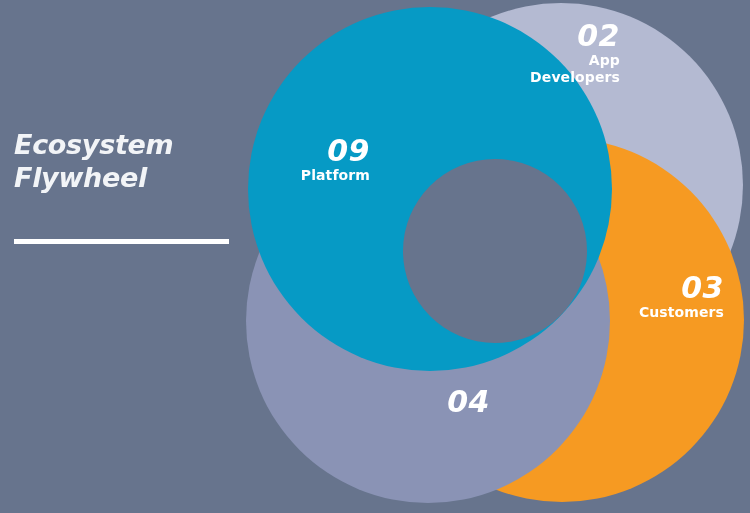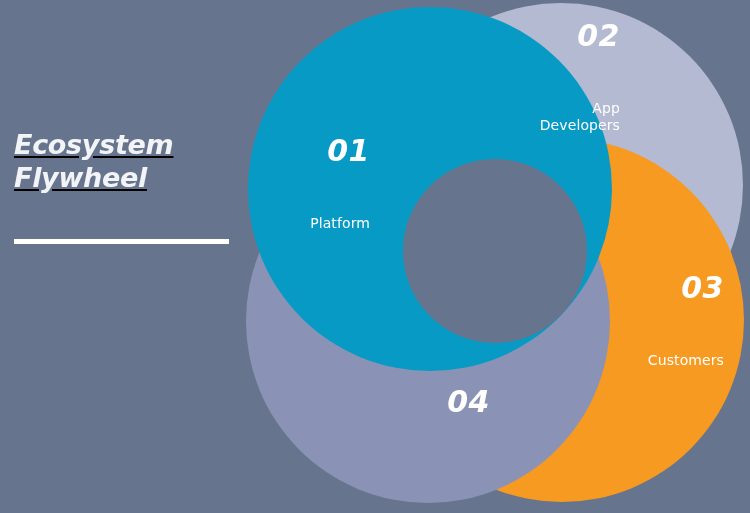--- a/index.html
+++ b/index.html
@@ -19,21 +19,20 @@
     background: #67748d;
     overflow: hidden;
   }
 
   
   #title-block {
     position: absolute;
     left: 14px;
     top: 128px;
     width: 220px;
-    text-decoration: underline;
   }
   #title-text {
     font-family: "DejaVu Sans", sans-serif;
     font-style: italic;
     font-weight: bold;
     font-size: 27px;
     line-height: 33px;
     color: #f2f4f7;
     letter-spacing: -0.3px;
     white-space: pre-line;
@@ -70,27 +69,26 @@
     font-family: "DejaVu Sans", sans-serif;
     font-style: italic;
     font-weight: bold;
     font-size: 30px;
     line-height: 32px;
     letter-spacing: 0.5px;
     display: block;
   }
   .seg-name {
     font-family: "DejaVu Sans", sans-serif;
-    font-weight: normal;
+    font-weight: bold;
     font-size: 14px;
     line-height: 17px;
     letter-spacing: 0.1px;
     display: block;
     white-space: pre-line;
-    margin-top: 48px;
   }
 
   #label-01 { left: 225px; top: 135px; width: 145px; }
   #label-02 { left: 480px; top: 20px;  width: 140px; }
   #label-03 { left: 584px; top: 272px; width: 140px; }
   #label-04 { left: 350px; top: 386px; width: 140px; }
 </style>
 </head>
 <body>
 
@@ -108,21 +106,21 @@
       <circle cx="561" cy="185" r="182" fill="#b4bad2"></circle>
       <circle cx="562" cy="320" r="182" fill="#f69a22"></circle>
       <circle cx="428" cy="321" r="182" fill="#8a93b5"></circle>
       <circle cx="430" cy="189" r="182" fill="#069ac5"></circle>
 
       <circle cx="495" cy="251" r="92" fill="#67748d"></circle>
     </svg>
   </div>
 
   <div class="seg-label" id="label-01">
-    <span class="seg-num">01</span>
+    <span class="seg-num">09</span>
     <span class="seg-name">Platform</span>
   </div>
 
   <div class="seg-label" id="label-02">
     <span class="seg-num">02</span>
     <span class="seg-name">App
 Developers</span>
   </div>
 
   <div class="seg-label" id="label-03">

